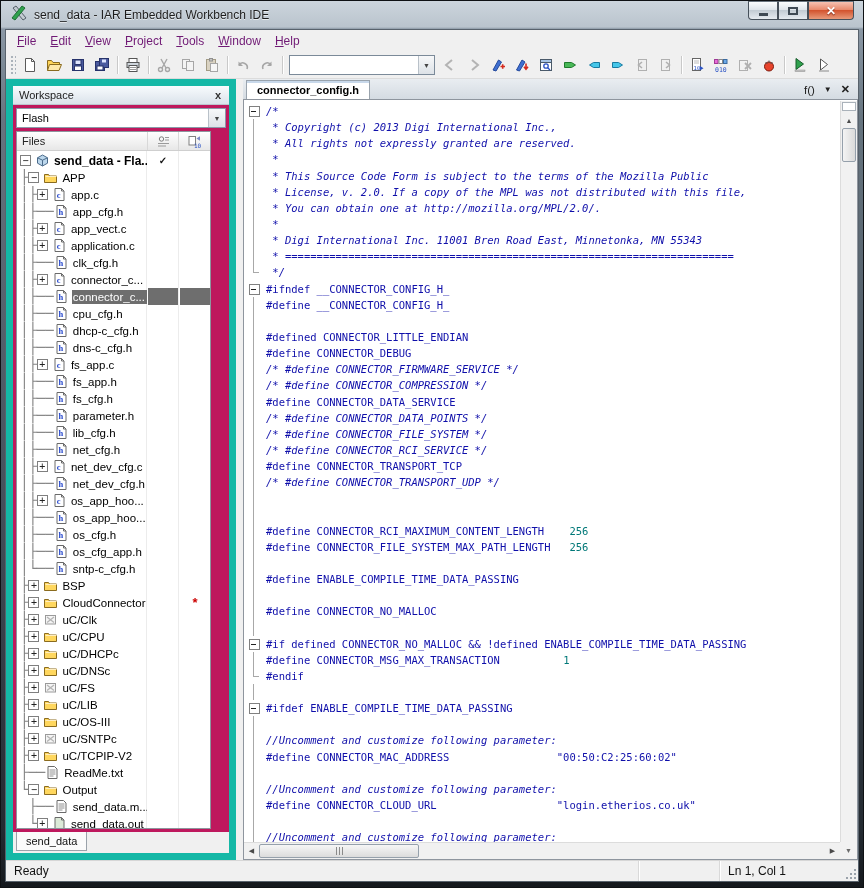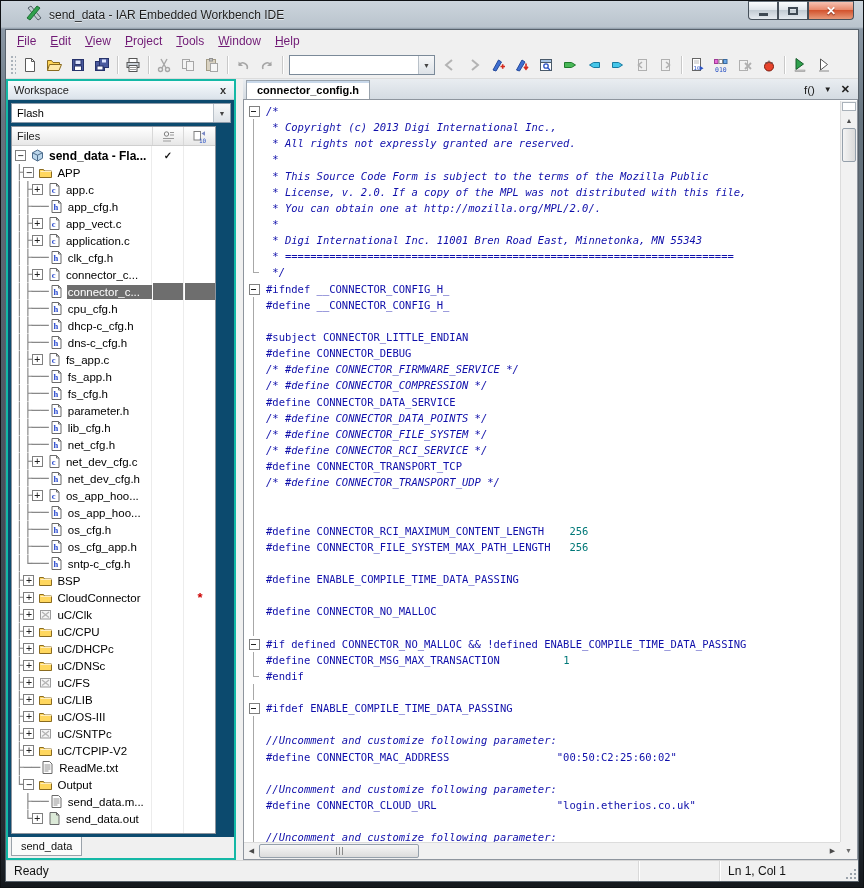--- a/index.html
+++ b/index.html
@@ -4,21 +4,21 @@
 <style>
   * { box-sizing: border-box; margin: 0; padding: 0; }
   html,body { width:864px; height:888px; }
   body { font-family:"Liberation Sans", sans-serif; overflow:hidden; }
 
   .window { width:864px; height:888px; position:relative;
     background:linear-gradient(180deg,#ccd5dd 0,#bac4cd 26px,#8b98a5 28px,#66747f 120px,#46525d 480px,#232a31 830px,#14181d 100%);
     border:1px solid #0e1114; }
 
   
-  .titlebar { height:28px; display:flex; align-items:center; padding-left:24px; gap:6px; }
+  .titlebar { height:28px; display:flex; align-items:center; padding-left:9px; gap:6px; }
   .titlebar .title { font-size:12px; color:#1d1d1d; text-shadow:0 1px 0 rgba(255,255,255,.65); }
   .wbtns { position:absolute; top:0; right:9px; display:flex; }
   .wb { width:30px; height:19px; border:1px solid #46505a; border-top:1px solid #6a757f;
     background:linear-gradient(#fbfdfe,#dfe5ea 45%,#c3ccd4 50%,#e6ebf0);
     display:flex; align-items:center; justify-content:center; }
   .wb.min { border-radius:0 0 0 4px; }
   .wb.close { width:46px; border-radius:0 0 4px 0;
     background:linear-gradient(#f6c2b2,#e88a6d 45%,#d3542f 50%,#e89a7a);
     color:#fff; font-size:12px; font-weight:bold; text-shadow:0 1px 1px #7a2817; }
   .glyph-min { width:9px; height:3px; background:#3f4a54; margin-top:7px; }
@@ -40,21 +40,21 @@
   .tbtn svg { display:block; }
   .tsep { width:1px; height:18px; background:#c9c9c9; margin:0 3px; box-shadow:1px 0 0 #fff; }
   .tcombo { width:146px; height:20px; background:#fff; border:1px solid #7b8a99; display:flex; margin:0 3px; }
   .tcombo .cfield { flex:1; }
   .tcombo .cbtn { width:16px; background:linear-gradient(#f7f8f9,#dde2e7); border-left:1px solid #b9c1c9;
     display:flex; align-items:center; justify-content:center; font-size:7px; color:#444; }
 
   .main { flex:1; display:flex; min-height:0; }
 
   
-  .ws { width:230px; display:flex; flex-direction:column; background:#0c4a6e; border:2px solid #14b8a6; min-height:0; }
+  .ws { width:230px; display:flex; flex-direction:column; background:#be185d; border:7px solid #14b8a6; min-height:0; }
   .ws-header { height:19px; background:linear-gradient(#f8fbfd,#dbe3eb); border-bottom:1px solid #bcc5ce;
     display:flex; align-items:center; padding:0 6px; font-size:11px; color:#222; }
   .ws-header .t { flex:1; }
   .ws-close { font-size:11px; font-weight:bold; color:#333; padding:0 2px; }
   .ws-combo { margin:3px; height:20px; background:#fff; border:1px solid #8a99a8; display:flex; align-items:center; font-size:11px; padding-left:5px; }
   .ws-combo .cbtn { margin-left:auto; width:17px; height:18px; background:linear-gradient(#f7f8f9,#dde2e7);
     border-left:1px solid #b9c1c9; display:flex; align-items:center; justify-content:center; font-size:7px; color:#444; }
   .files { flex:1; margin:0 18px 3px 3px; border:1px solid #8e959e; background:#fff; display:flex; flex-direction:column; min-height:0; }
   .fhdr { height:19px; display:flex; background:linear-gradient(#ffffff,#e7e7e7); border-bottom:1px solid #cfcfcf; font-size:11px; color:#222; }
   .fh1 { flex:1; padding-left:5px; display:flex; align-items:center; border-right:1px solid #d8d8d8; }
@@ -998,21 +998,21 @@
               <div class="cline"><span class="gut line"></span><span><span class="seg-m"> * This Source Code Form is subject to the terms of the Mozilla Public</span></span></div>
               <div class="cline"><span class="gut line"></span><span><span class="seg-m"> * License, v. 2.0. If a copy of the MPL was not distributed with this file,</span></span></div>
               <div class="cline"><span class="gut line"></span><span><span class="seg-m"> * You can obtain one at http://mozilla.org/MPL/2.0/.</span></span></div>
               <div class="cline"><span class="gut line"></span><span><span class="seg-m"> *</span></span></div>
               <div class="cline"><span class="gut line"></span><span><span class="seg-m"> * Digi International Inc. 11001 Bren Road East, Minnetonka, MN 55343</span></span></div>
               <div class="cline"><span class="gut line"></span><span><span class="seg-m"> * =======================================================================</span></span></div>
               <div class="cline"><span class="gut end"></span><span><span class="seg-m"> */</span></span></div>
               <div class="cline"><span class="gut open"></span><span><span class="seg-c">#ifndef __CONNECTOR_CONFIG_H_</span></span></div>
               <div class="cline"><span class="gut line"></span><span><span class="seg-c">#define __CONNECTOR_CONFIG_H_</span></span></div>
               <div class="cline"><span class="gut line"></span><span></span></div>
-              <div class="cline"><span class="gut line"></span><span><span class="seg-c">#subject CONNECTOR_LITTLE_ENDIAN</span></span></div>
+              <div class="cline"><span class="gut line"></span><span><span class="seg-c">#defined CONNECTOR_LITTLE_ENDIAN</span></span></div>
               <div class="cline"><span class="gut line"></span><span><span class="seg-c">#define CONNECTOR_DEBUG</span></span></div>
               <div class="cline"><span class="gut line"></span><span><span class="seg-m">/* #define CONNECTOR_FIRMWARE_SERVICE */</span></span></div>
               <div class="cline"><span class="gut line"></span><span><span class="seg-m">/* #define CONNECTOR_COMPRESSION */</span></span></div>
               <div class="cline"><span class="gut line"></span><span><span class="seg-c">#define CONNECTOR_DATA_SERVICE</span></span></div>
               <div class="cline"><span class="gut line"></span><span><span class="seg-m">/* #define CONNECTOR_DATA_POINTS */</span></span></div>
               <div class="cline"><span class="gut line"></span><span><span class="seg-m">/* #define CONNECTOR_FILE_SYSTEM */</span></span></div>
               <div class="cline"><span class="gut line"></span><span><span class="seg-m">/* #define CONNECTOR_RCI_SERVICE */</span></span></div>
               <div class="cline"><span class="gut line"></span><span><span class="seg-c">#define CONNECTOR_TRANSPORT_TCP</span></span></div>
               <div class="cline"><span class="gut line"></span><span><span class="seg-m">/* #define CONNECTOR_TRANSPORT_UDP */</span></span></div>
               <div class="cline"><span class="gut line"></span></div>

